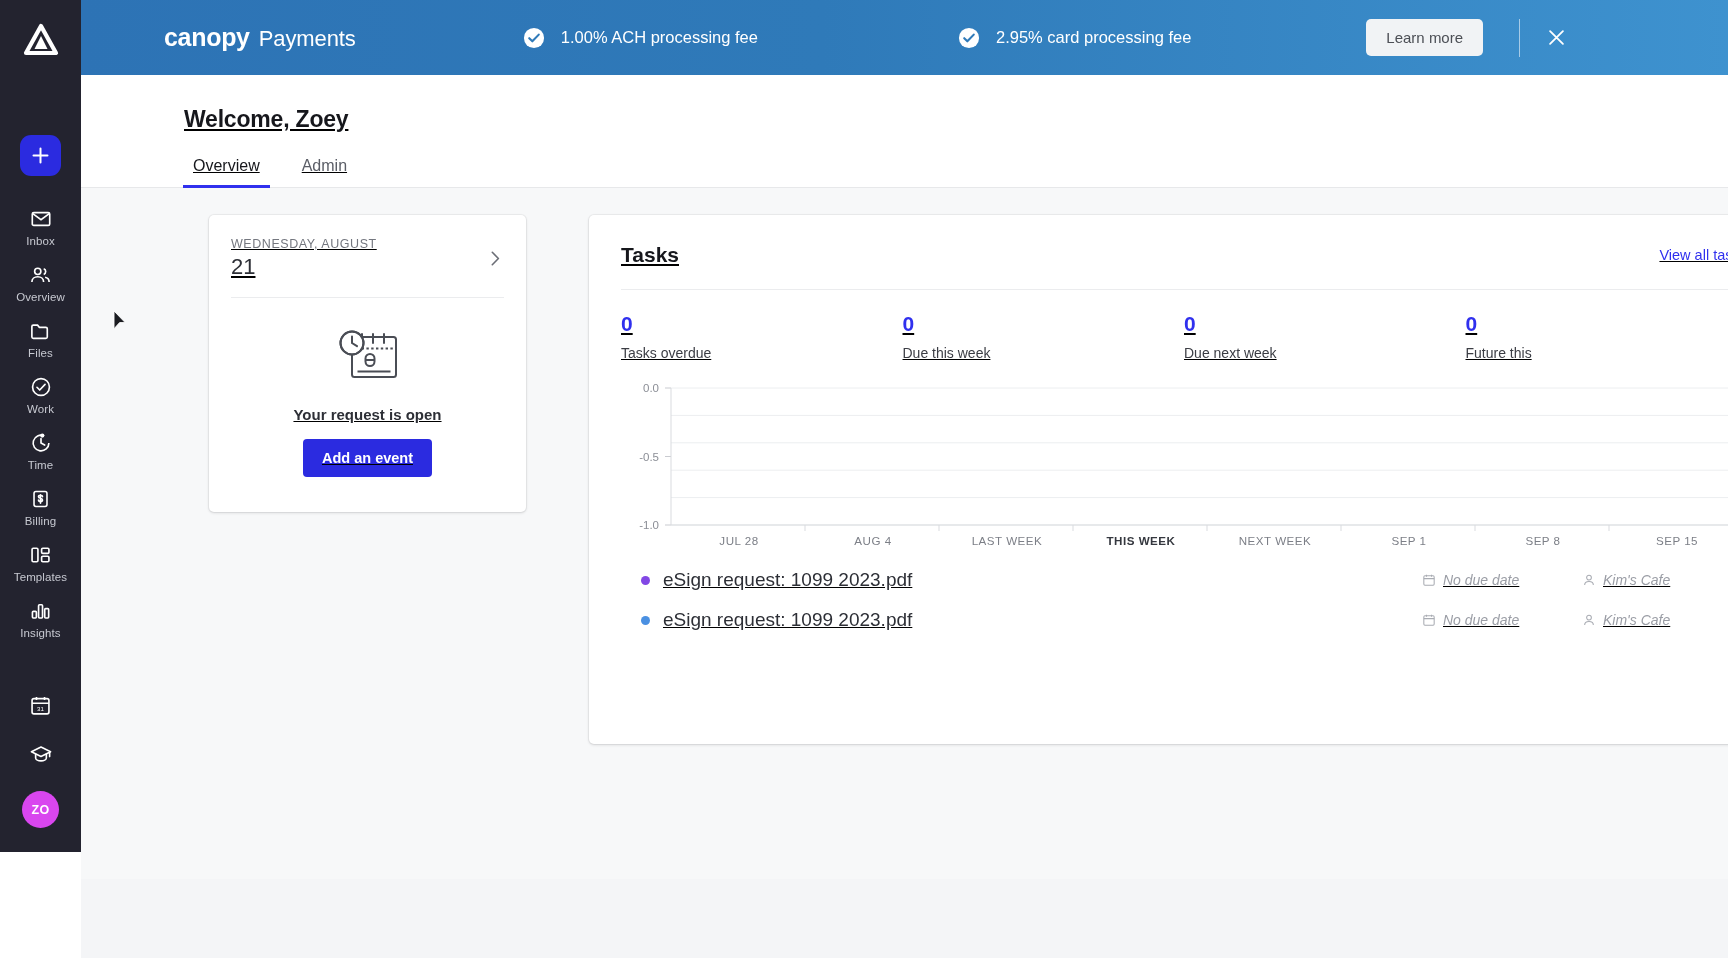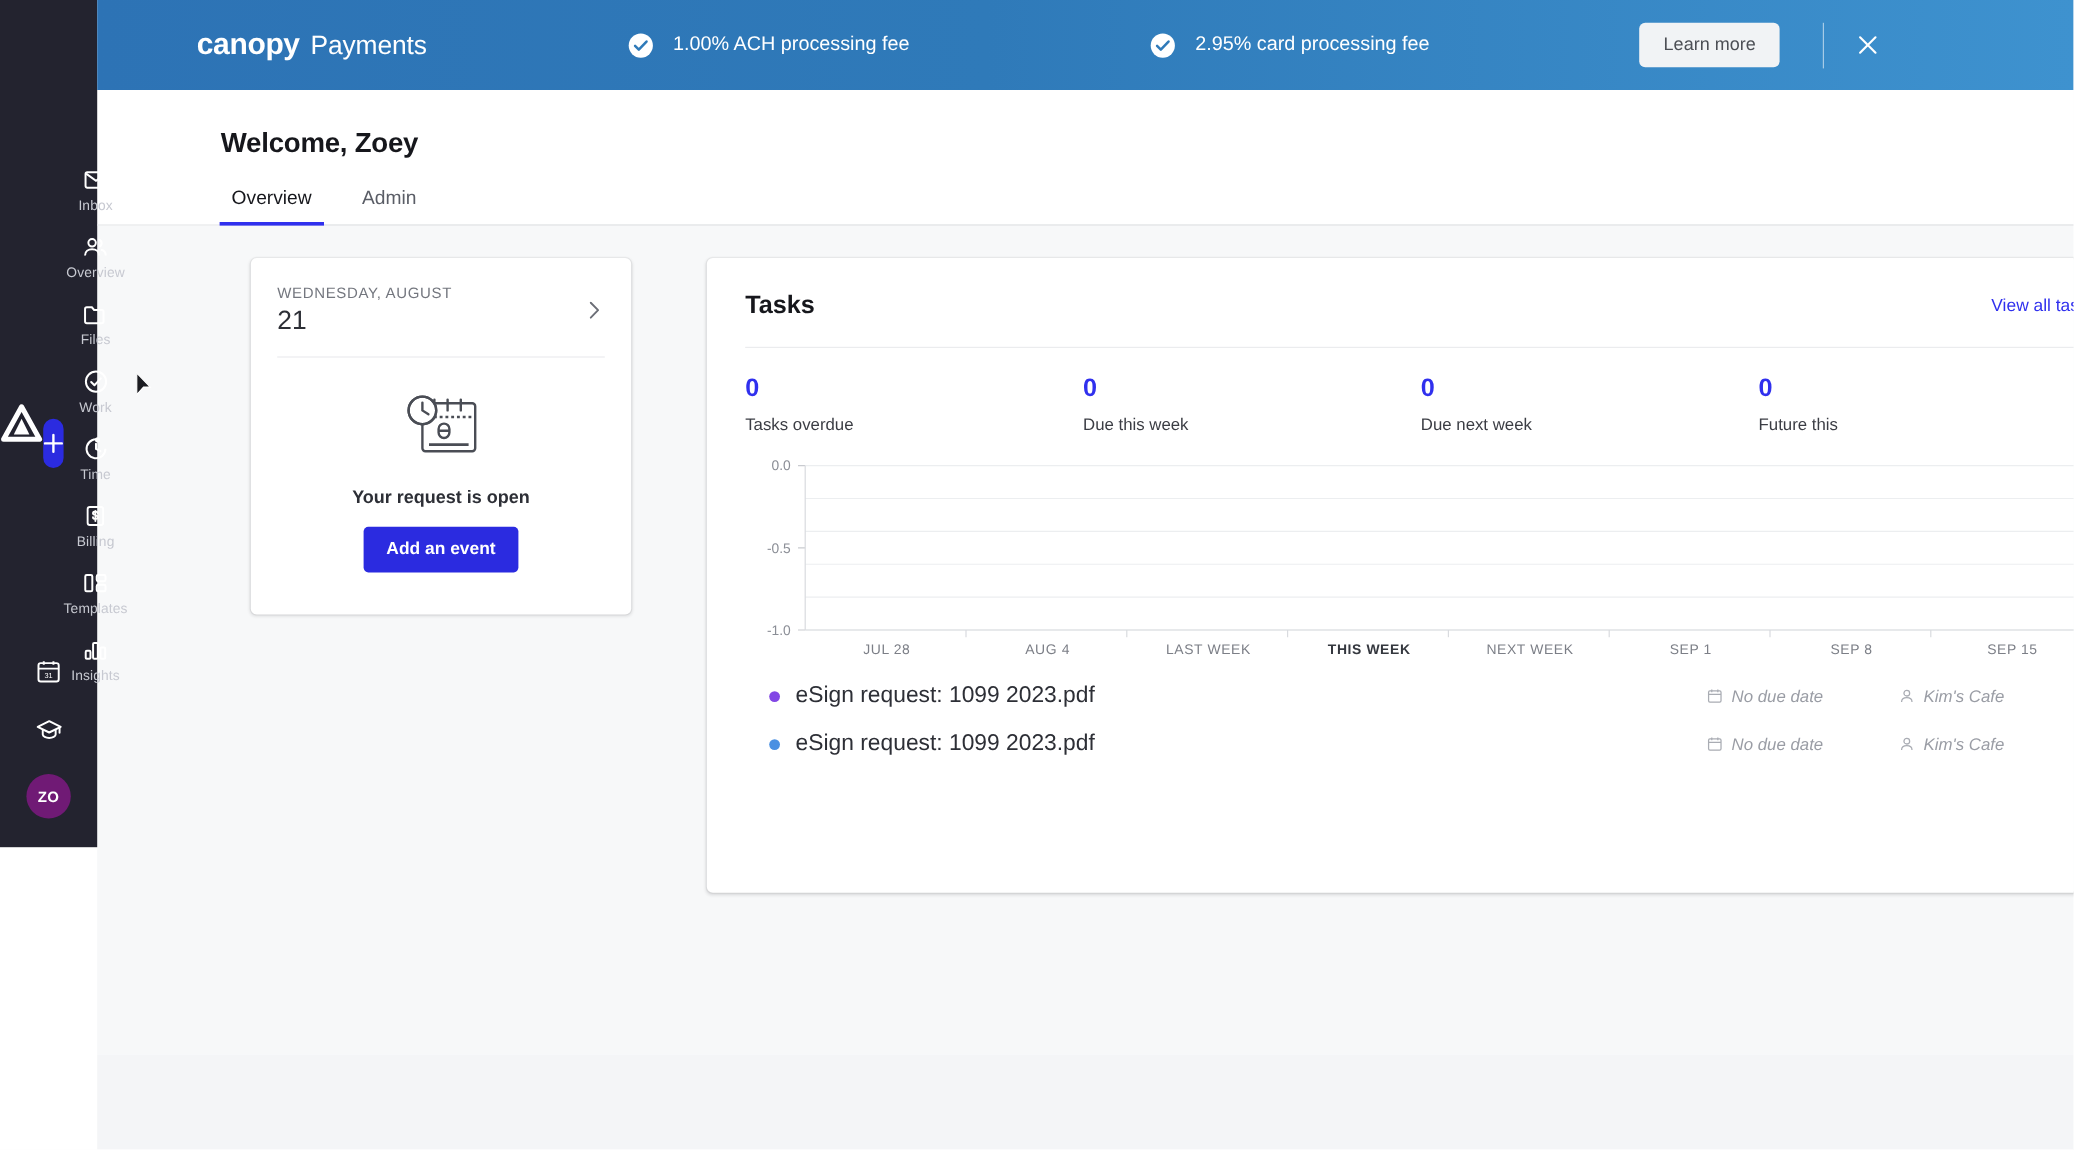--- a/index.html
+++ b/index.html
@@ -6,23 +6,23 @@
   html, body {
     width: 1728px; height: 958px;
     font-family: "Liberation Sans", sans-serif;
     background: #ffffff;
     overflow: hidden;
   }
   #app { position: relative; width: 1728px; height: 958px; display: flex; background:#ffffff; }
 
   
   .sidebar {
-    width: 81px; height: 706px;
+    width: 81px; height: 852px;
     background: #23232f;
-    display: flex; flex-direction: row; align-items: center;
+    display: flex; flex-direction: column; align-items: center;
     flex: 0 0 81px;
     position: relative;
   }
   .logo-wrap { height: 80px; display:flex; align-items:center; justify-content:center; width:100%; }
   .plus-btn {
     width: 41px; height: 41px; border-radius: 11px;
     background: #2b2be0;
     display:flex; align-items:center; justify-content:center;
     margin-top: 55px; margin-bottom: 22px; cursor: pointer;
     border: none;
@@ -38,21 +38,21 @@
     color: #c7c9d1; font-size: 11.5px; margin-top: 4px; letter-spacing: .1px;
     font-family: "Liberation Sans", sans-serif;
   }
   .sidebar-bottom {
     position:absolute; bottom: 0; left:0; width:100%;
     display:flex; flex-direction:column; align-items:center; padding-bottom: 24px;
   }
   .sb-icon-btn { padding: 13px 0; cursor:pointer; display:flex; align-items:center; justify-content:center; }
   .avatar {
     width: 37px; height: 37px; border-radius: 50%;
-    background:#701a75; color:#fff; font-size: 12.5px; font-weight: 700;
+    background:#d946ef; color:#fff; font-size: 12.5px; font-weight: 700;
     display:flex; align-items:center; justify-content:center; margin-top: 12px; cursor:pointer;
     letter-spacing:.4px;
     text-align:center;
   }
 
   
   .main { flex: 1 1 auto; display:flex; flex-direction:column; min-width:0; background:#ffffff; }
 
   
   .banner {
@@ -71,21 +71,21 @@
     margin-left: 175px;
     background: #f1f3f5; color:#4c4f55;
     border: none; border-radius: 5px;
     font-size: 15px; font-family:"Liberation Sans", sans-serif;
     padding: 10px 20px; cursor: pointer;
   }
   .banner-divider { width:1px; height: 38px; background: rgba(255,255,255,.55); margin-left: 36px; }
   .banner-close { margin-left: 22px; cursor:pointer; display:flex; align-items:center; justify-content:center; width:28px; height:28px;}
 
   
-  .page-body { flex:1 1 auto; display:flex; flex-direction:column; background:#fff; min-height:0; }
+  .page-body { flex:1 1 auto; display:flex; flex-direction:column; background:#fff; min-height:0;text-decoration:underline; }
   .page-title {
     font-size: 23px; font-weight: 700; color:#16171c;
     margin: 31px 0 0 103px; letter-spacing: -.2px;
   }
   .tabs { display:flex; margin: 24px 0 0 112px; border-bottom: 1px solid #e7e8ea; padding-left:0; position:relative; }
   .tabs:after {
     content:""; position:absolute; left:-112px; right:0; bottom:-1px; height:1px; background:#e7e8ea; z-index:0;
   }
   .tab {
     font-size: 16px; color:#5a5d66; padding: 0 0 12px 0; margin-right: 42px; cursor:pointer;

